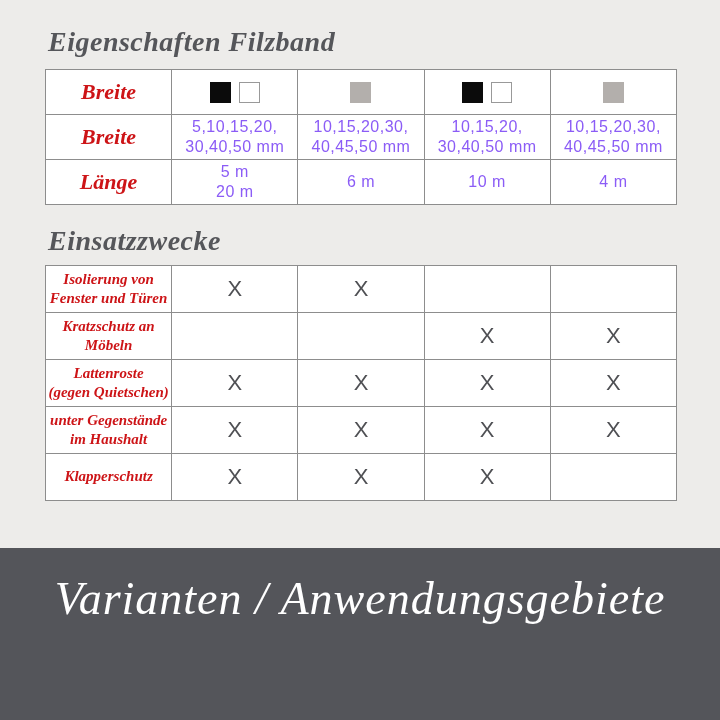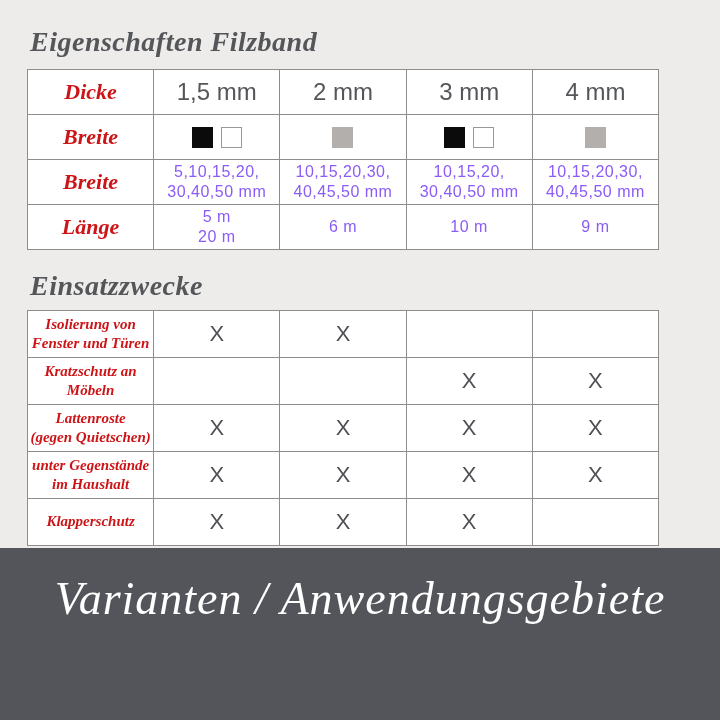--- a/index.html
+++ b/index.html
@@ -3,21 +3,21 @@
 <meta charset="utf-8">
 <style>
   * { box-sizing: border-box; margin: 0; padding: 0; }
   html, body { width: 720px; height: 720px; }
   body {
     background: #edecea;
     font-family: "Liberation Sans", sans-serif;
     color: #55565a;
   }
   .page { position: relative; width: 720px; height: 720px; overflow: hidden; background: #edecea; }
-  .content { padding: 26px 43px 0 27px; }
+  .content { padding: 26px 43px 0 45px; }
 
   .section-title {
     font-family: "Liberation Serif", serif;
     font-style: italic;
     font-weight: bold;
     font-size: 28px;
     color: #55565a;
     letter-spacing: 0.5px;
     margin-left: 3px;
   }
@@ -95,27 +95,20 @@
 </head>
 <body>
 
 <div class="page">
   <div class="content">
 
     <div class="section-title title-1">Eigenschaften Filzband</div>
 
     <table class="props-table">
       <tbody>
-          <tr>
-        <td class="row-label">Dicke</td>
-        <td class="col-header">1,5 mm</td>
-        <td class="col-header">2 mm</td>
-        <td class="col-header">3 mm</td>
-        <td class="col-header">4 mm</td>
-      </tr>
       <tr>
         <td class="row-label">Breite</td>
         <td>
           <span class="sw sw-black"></span><span class="sw sw-white"></span>
         </td>
         <td>
           <span class="sw sw-gray"></span>
         </td>
         <td>
           <span class="sw sw-black"></span><span class="sw sw-white"></span>
@@ -134,21 +127,21 @@
 30,40,50 mm</td>
         <td class="cell-small">10,15,20,30,
 40,45,50 mm</td>
       </tr>
       <tr>
         <td class="row-label">Länge</td>
         <td class="cell-small">5 m
 20 m</td>
         <td class="cell-small">6 m</td>
         <td class="cell-small">10 m</td>
-        <td class="cell-small">9 m</td>
+        <td class="cell-small">4 m</td>
       </tr>
     </tbody>
       </table>
 
     <div class="section-title title-2">Einsatzzwecke</div>
 
     <table class="usage-table">
       <tbody>
           <tr>
         <td class="usage-label">Isolierung von

